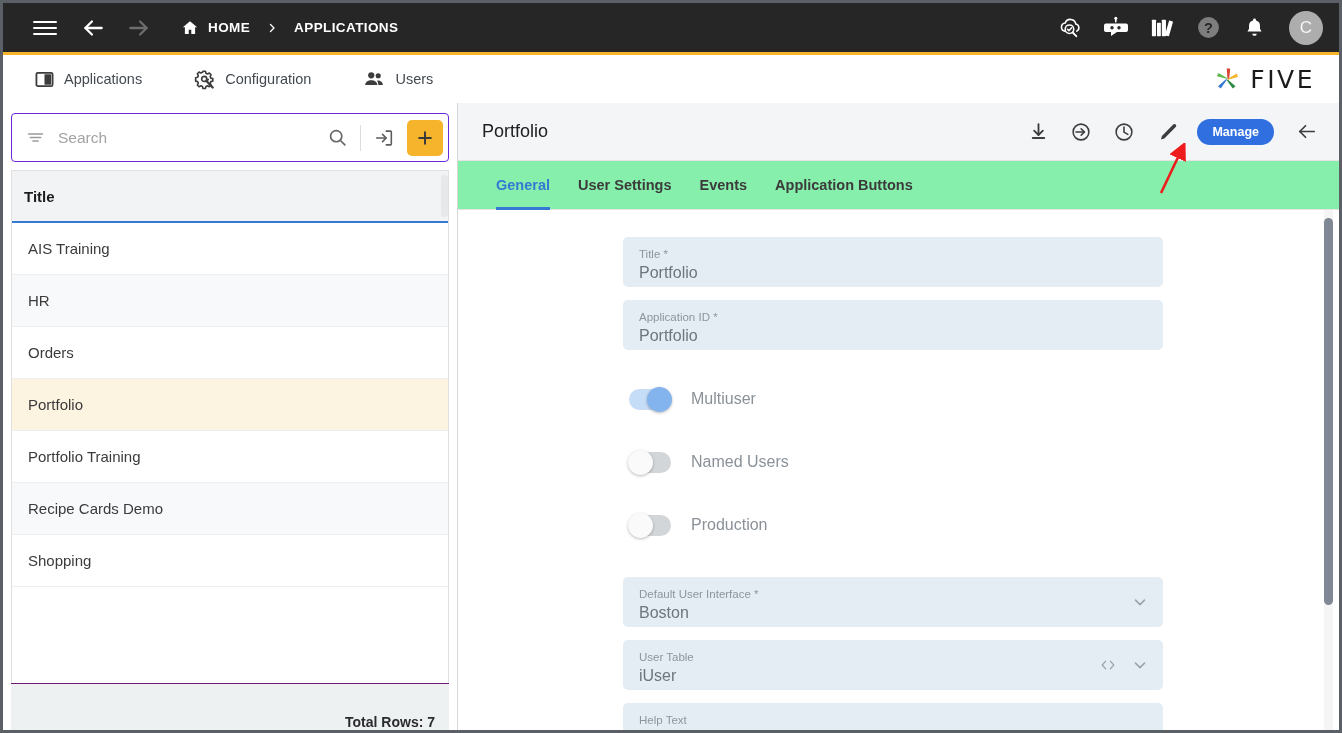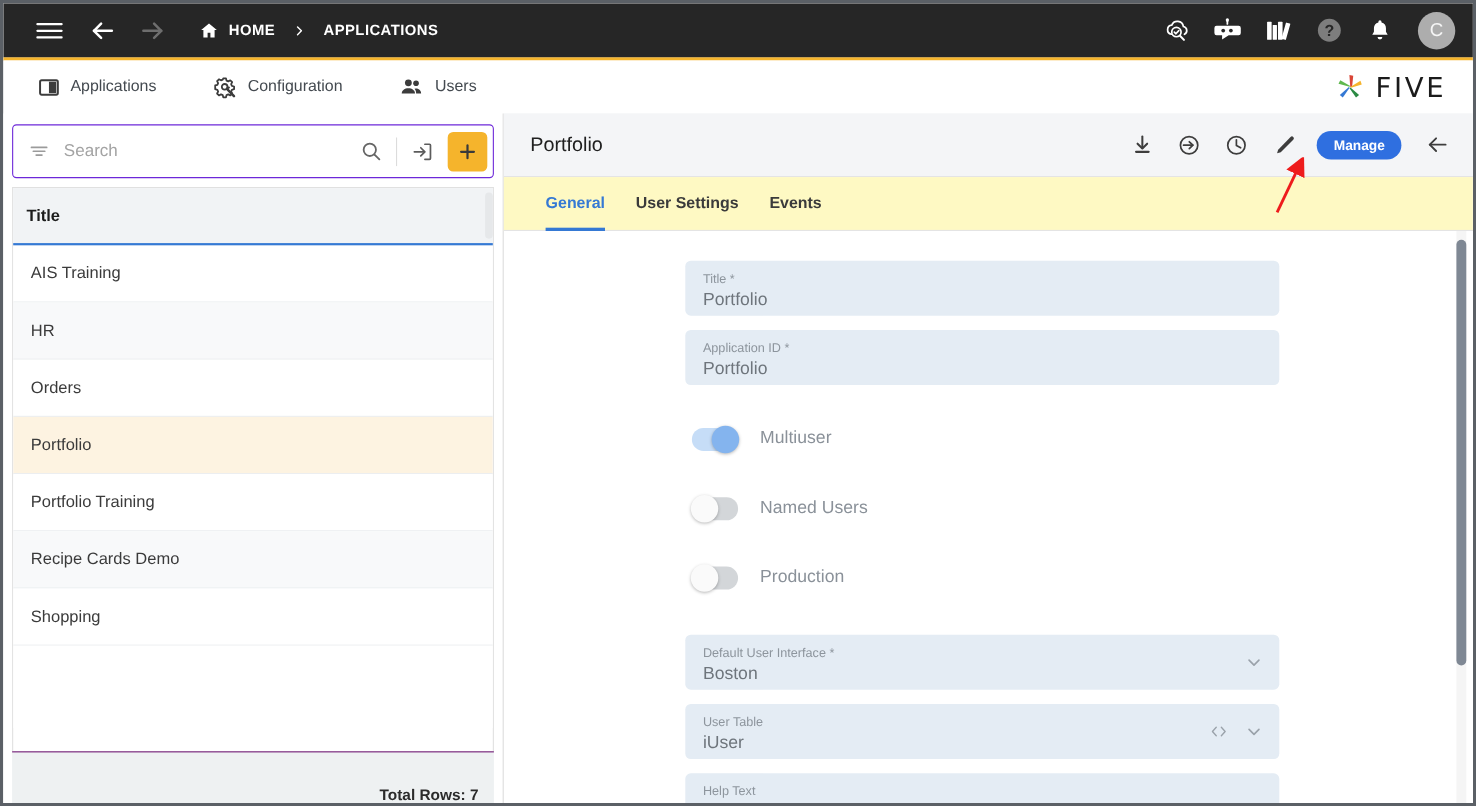--- a/index.html
+++ b/index.html
@@ -181,21 +181,21 @@
   .ra-ico { width: 26px; height:26px; display:flex; align-items:center; justify-content:center; color:#3d3d3d; cursor:pointer;}
   .manage-btn {
     background: #2f6fe0; color:#fff; border:none; cursor:pointer;
     height: 26px; border-radius: 13px; padding: 0 15px;
     font-size: 12.5px; font-weight: bold; font-family:"Liberation Sans",sans-serif;
     display:flex; align-items:center;
   }
   .back-ico { width:26px; height:26px; display:flex;align-items:center;justify-content:center;color:#3d3d3d; margin-left: 2px;}
 
   .tabs {
-    height: 49px; background: #fef9c3; display:flex; align-items:stretch;
+    height: 49px; background: #86efac; display:flex; align-items:stretch;
     border-bottom: 1px solid #e4e4e4; padding-left: 24px; flex:0 0 auto;
   }
   .tab {
     display:flex; align-items:center; padding: 0 14px;
     font-size: 14.5px; font-weight: bold; color: #3b3b3b; cursor:pointer;
     position: relative;
   }
   .tab.active { color: #3579d4; }
   .tab.active::after {
     content:''; position:absolute; left:14px; right:14px; bottom: -1px;
@@ -498,20 +498,23 @@
       <div class="tabs">
         <div class="tab active">
             <span>General</span>
           </div>
         <div class="tab">
             <span>User Settings</span>
           </div>
         <div class="tab">
             <span>Events</span>
           </div>
+        <div class="tab">
+            <span>Application Buttons</span>
+          </div>
       </div>
 
       <div class="form-scroll">
         <div class="form-col">
 
           <div class="field">
             <span class="field-label">Title *</span>
             <span class="field-value">Portfolio</span>
           </div>
 

